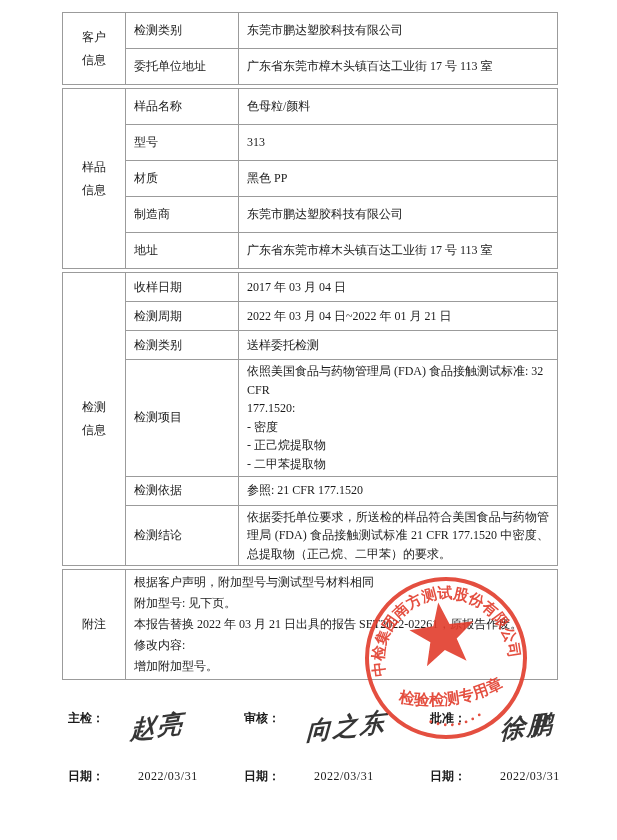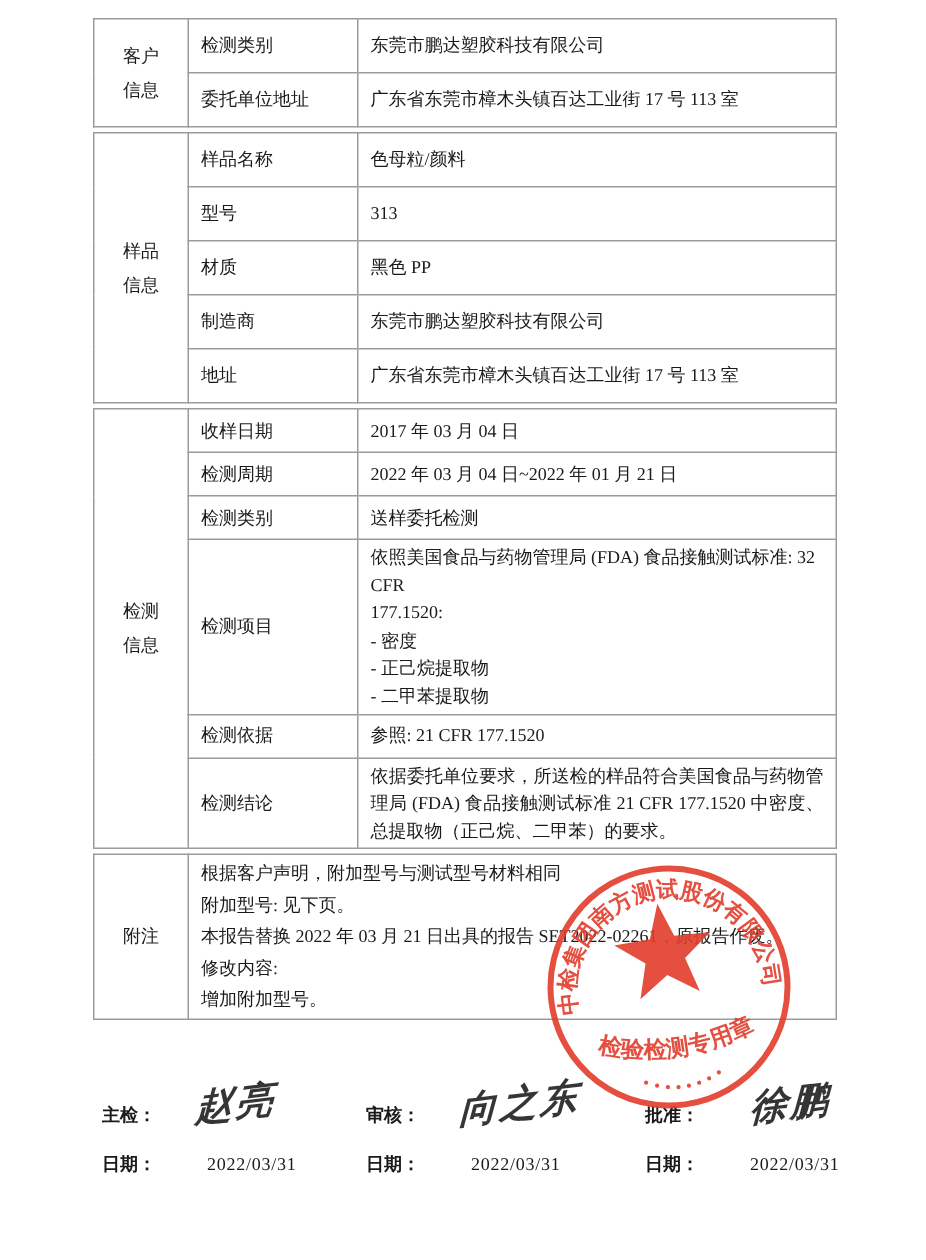--- a/index.html
+++ b/index.html
@@ -55,21 +55,21 @@
   tr.h24 td{height:24px;}
   td.pre{white-space:pre-line;line-height:1.55;padding-top:5px;padding-bottom:5px;}
   td.just{line-height:1.55;padding-top:5px;padding-bottom:5px;text-align:justify;}
   td.note{white-space:pre-line;line-height:1.75;padding:6px 8px 6px 12px;}
   
   .sig-grid,.date-grid{
     display:grid;grid-template-columns:176px 186px 1fr;
     margin:0 58px 0 68px;font-size:12px;
   }
   .sig-grid{margin-top:30px;height:42px;}
-  .sig-cell{display:flex;align-items:flex-end;}
+  .sig-cell{display:flex;align-items:flex-start;}
   .sig-role{font-weight:bold;white-space:nowrap;}
   .hand{
     display:inline-block;
     margin-left:26px;
     font-size:25px;font-weight:bold;font-style:italic;
     transform:rotate(-7deg) skewX(-9deg);
     letter-spacing:2px;opacity:.88;white-space:nowrap;
   }
   .hand.h3{margin-left:34px;}
   .date-grid{margin-top:16px;}

